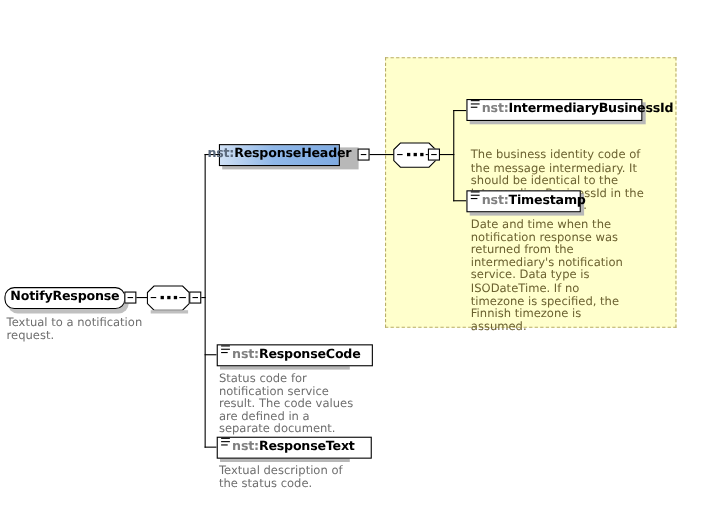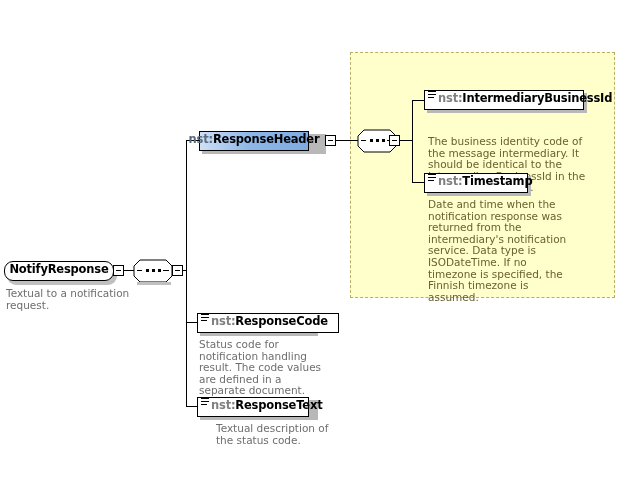--- a/index.html
+++ b/index.html
@@ -304,27 +304,27 @@
   <div class="elem-box-shadow" style="left:200px; top:316px; width:118px; height:20px;"></div>
   <div class="elem-box" style="left:197px; top:313px; width:142px; height:20px;">
     <span class="lines-icon">
       <i></i>
         <i></i>
         <i></i>
     </span>
     <span class="elem-label"><span class="ns">nst:</span><span>ResponseCode</span></span>
   </div>
 
-  <div class="annotation" style="left:199px; top:339px; width:132px;">Status code for notification handling result. The code values are defined in a separate document.</div>
+  <div class="annotation" style="left:199px; top:339px; width:132px;">Status code for notification service result. The code values are defined in a separate document.</div>
 
   <div class="elem-box-shadow" style="left:200px; top:400px; width:118px; height:20px;"></div>
-  <div class="elem-box" style="left:197px; top:397px; width:112px; height:20px;">
+  <div class="elem-box" style="left:197px; top:397px; width:141px; height:20px;">
     <span class="lines-icon">
       <i></i>
         <i></i>
         <i></i>
     </span>
     <span class="elem-label"><span class="ns">nst:</span><span>ResponseText</span></span>
   </div>
 
-  <div class="annotation" style="left:199px; top:423px; width:132px;margin-left:17px;">Textual description of the status code.</div>
+  <div class="annotation" style="left:199px; top:423px; width:132px;">Textual description of the status code.</div>
 
 </div>
 
 </body></html>

